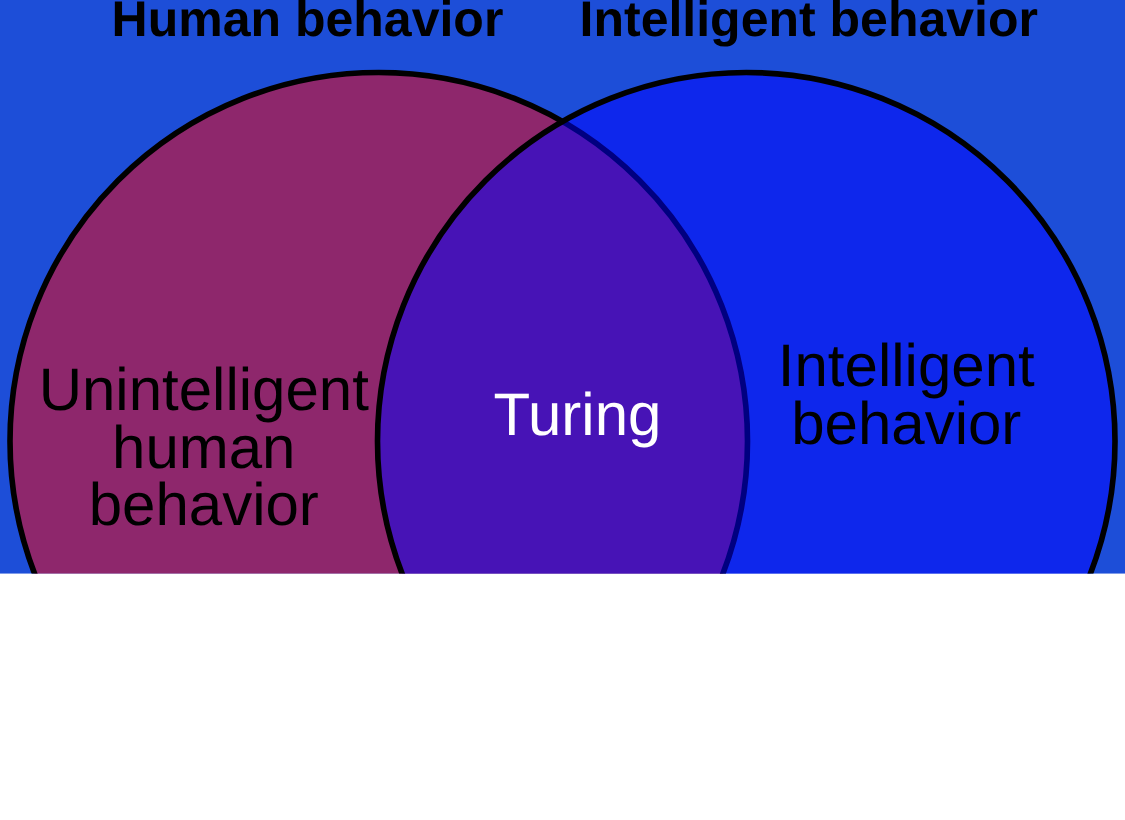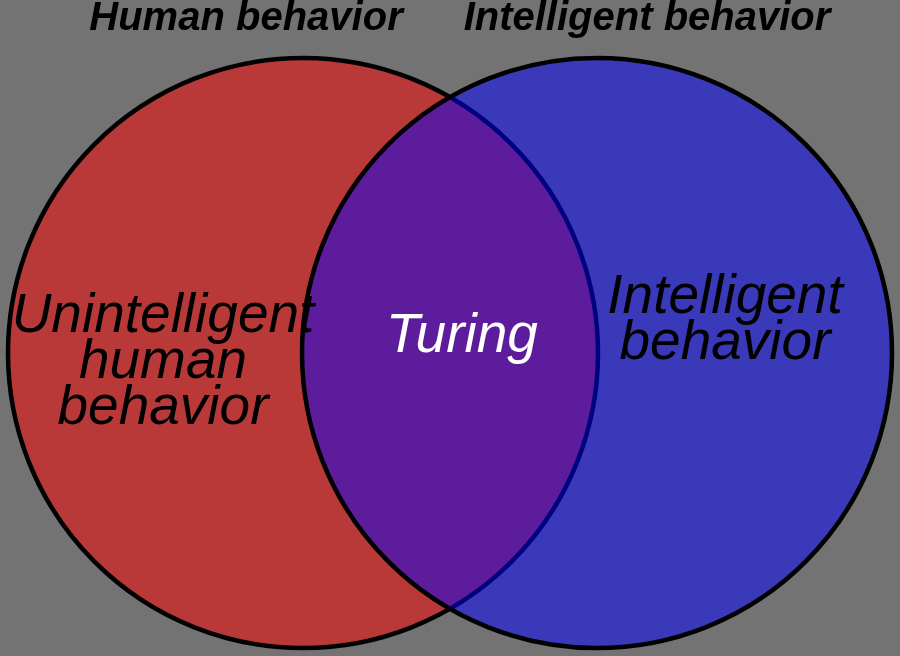--- a/index.html
+++ b/index.html
@@ -3,25 +3,24 @@
 <meta charset="utf-8">
 <style>
   html, body {
     margin: 0;
     padding: 0;
     background: #ffffff;
   }
   .stage {
     position: relative;
     width: 900px;
-    height: 656px;
-    background: #737373;
+    height: 459px;
+    background: #1d4ed8;
     overflow: hidden;
     font-family: "Liberation Sans", "DejaVu Sans", sans-serif;
-    font-style: italic;
   }
   .venn-svg {
     position: absolute;
     left: 0;
     top: 0;
   }
   .circle-title {
     position: absolute;
     top: -6px;
     transform: translateX(-50%);
@@ -30,21 +29,21 @@
     line-height: 44px;
     color: #000000;
     white-space: nowrap;
     text-align: center;
   }
   .title-left  { left: 246px; }
   .title-right { left: 647px; }
   .region-label {
     position: absolute;
     transform: translateX(-50%);
-    font-size: 55px;
+    font-size: 48px;
     font-weight: 400;
     line-height: 46px;
     color: #000000;
     text-align: center;
     white-space: nowrap;
   }
   .label-left   { left: 163px; top: 290px; }
   .label-center { left: 462px; top: 310px; color: #ffffff; }
   .label-right  { left: 725px; top: 271px; }
 </style>

